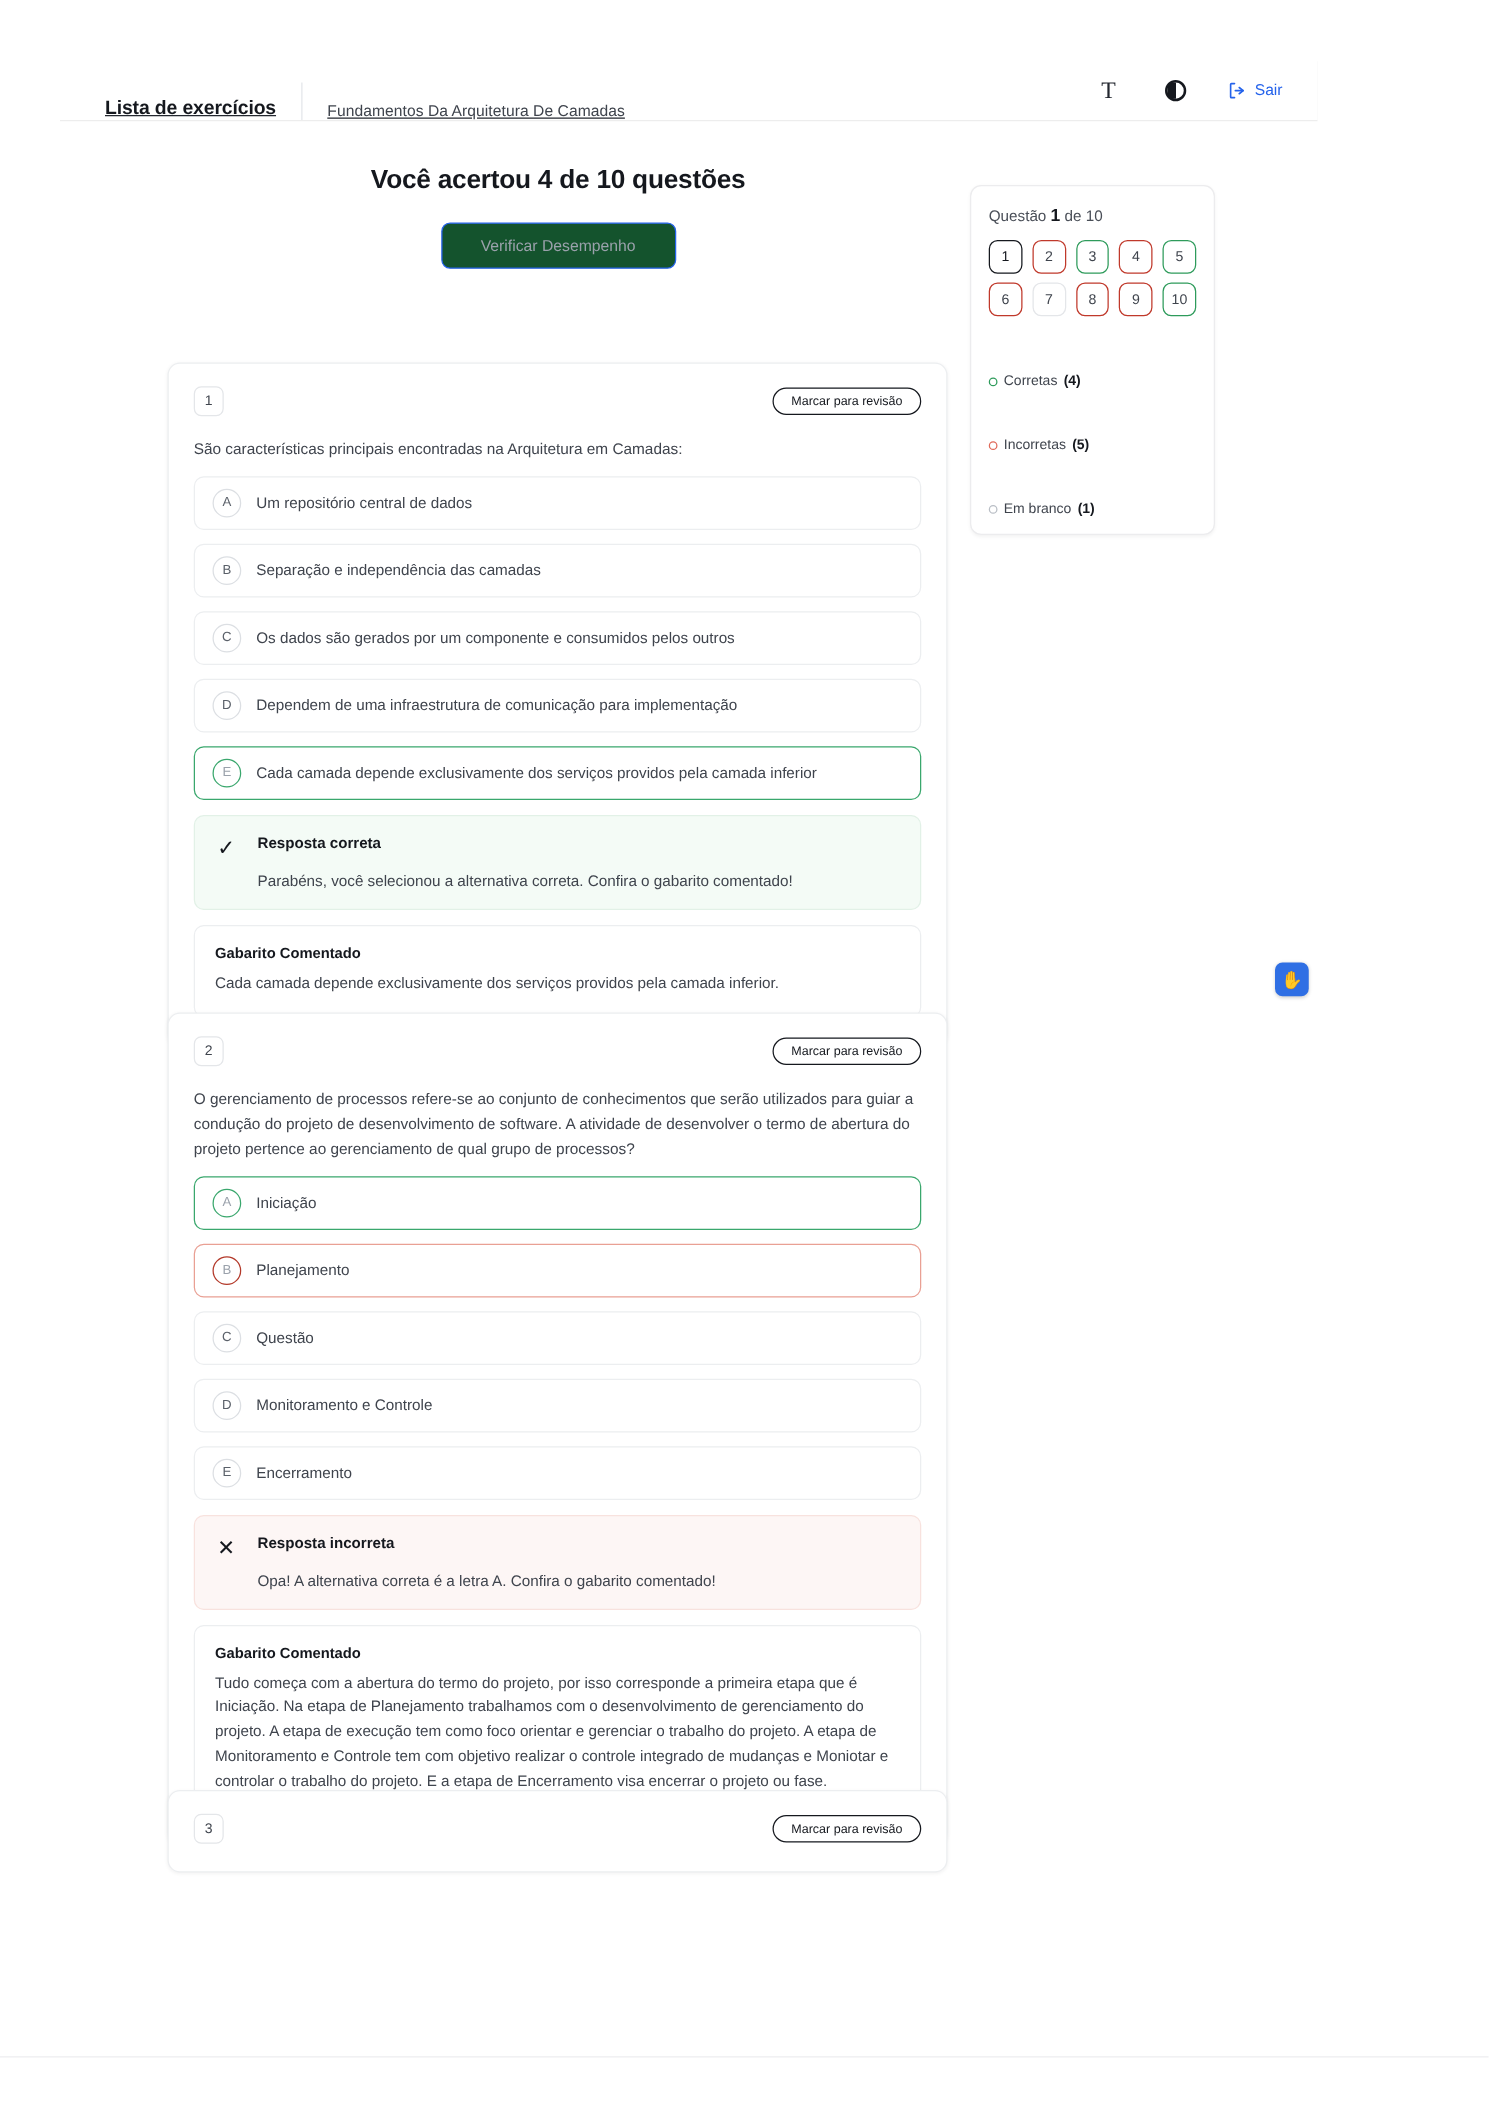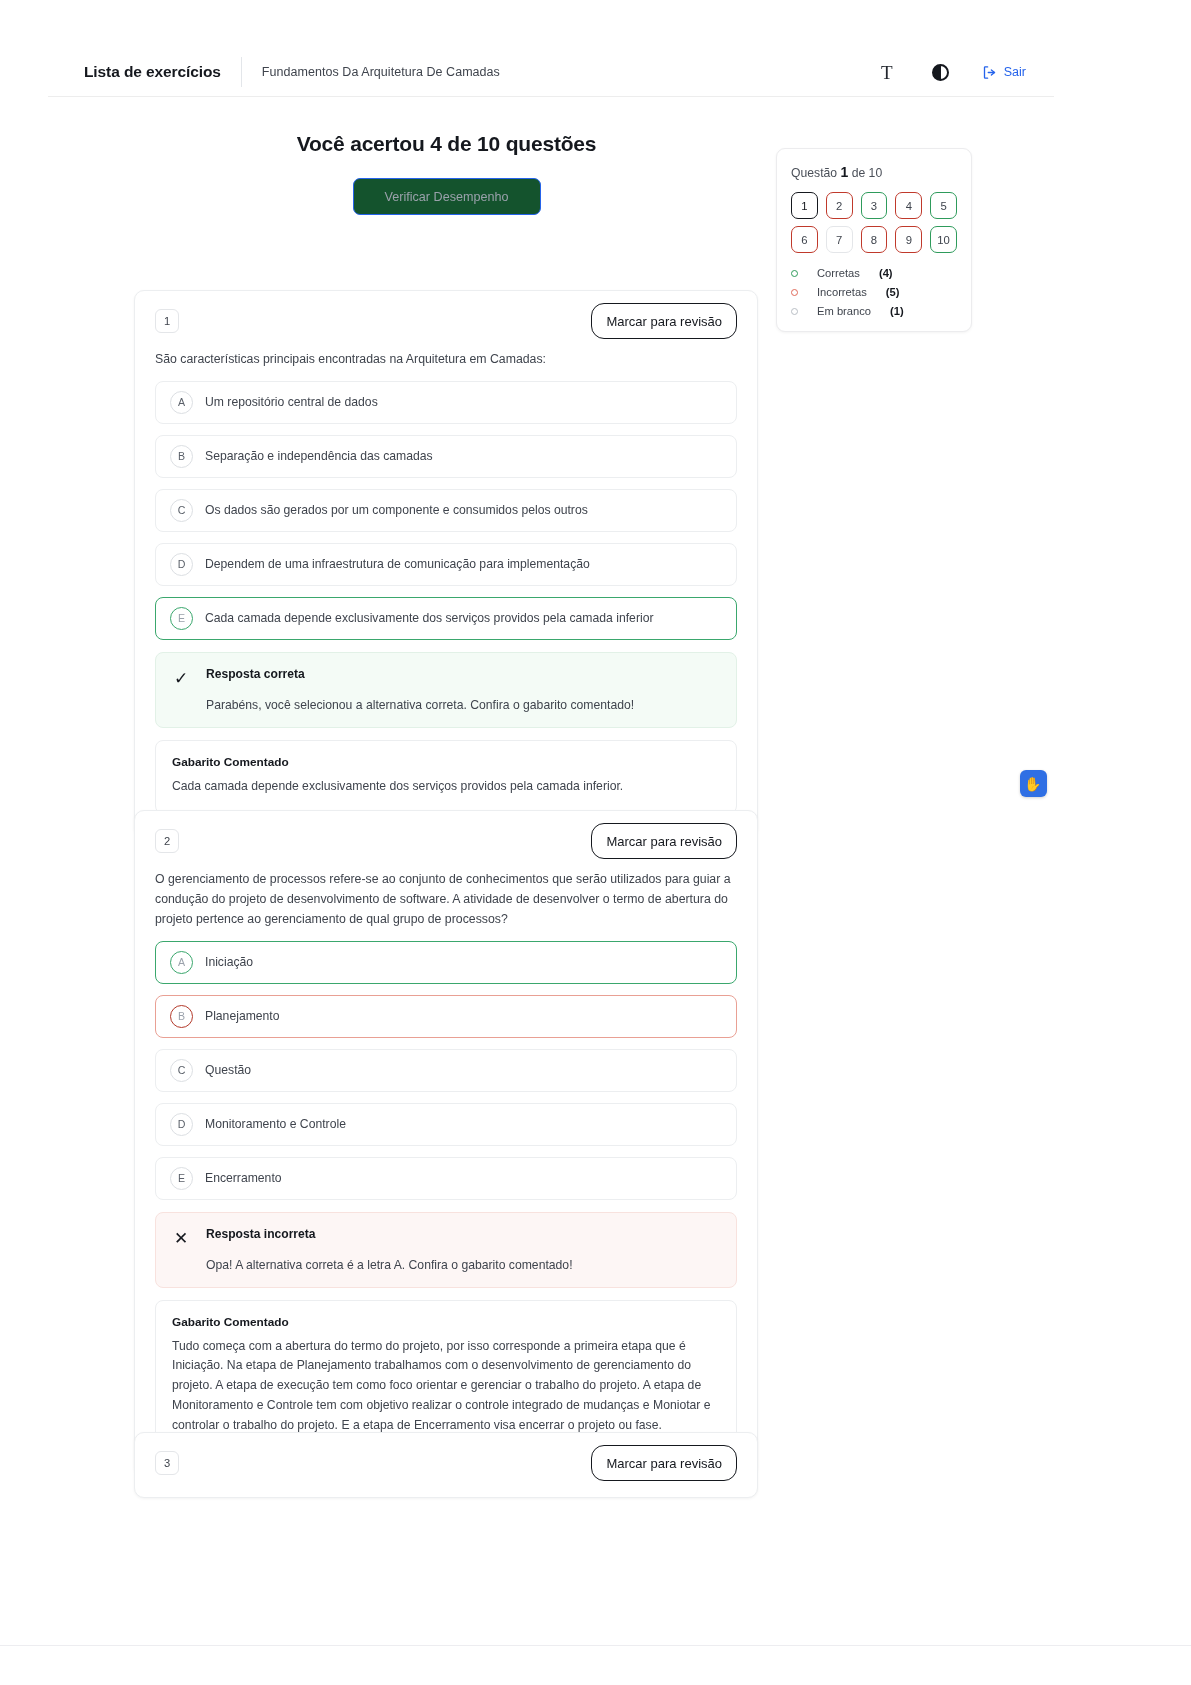--- a/index.html
+++ b/index.html
@@ -12,21 +12,21 @@
   }
   .page { position: relative; width: 1191px; height: 1685px; background:#fff; }
 
   
   .header {
     position: absolute; left: 48px; top: 48px; width: 1006px; height: 48px;
     background:#fff;
     box-shadow: 0 1px 0 rgba(0,0,0,0.07);
     display:flex; align-items:center;
   }
-  .header-left { display:flex; align-items:center; height:100%; padding-left:36px; }
+  .header-left { display:flex; align-items:flex-end; height:100%; padding-left:36px;text-decoration:underline; }
   .brand-title { font-size:15.5px; font-weight:700; letter-spacing:-0.1px; color:#15181e; white-space:nowrap; }
   .header-divider { width:1px; height:30px; background:#e3e6ea; margin:0 20px; }
   .course-name { font-size:12.5px; color:#3f444d; white-space:nowrap; letter-spacing:0.05px; }
   .header-right { margin-left:auto; display:flex; align-items:center; gap:28px; padding-right:28px; }
   .icon-btn { display:flex; align-items:center; justify-content:center; width:26px; height:26px; cursor:pointer; background:none; border:none; }
   .text-size-icon { font-family:"Liberation Serif", serif; font-size:19px; color:#23272f; line-height:1; }
   .contrast-circle { width:17px; height:17px; border-radius:50%; border:2px solid #15181e; background:linear-gradient(90deg,#15181e 0 50%, #ffffff 50% 100%); }
   .logout { display:flex; align-items:center; gap:7px; color:#2563eb; font-size:12.5px; cursor:pointer; }
   .logout svg { display:block; }
 
@@ -53,42 +53,42 @@
   .qbox {
     height:27px; border-radius:7px; border:1.4px solid #d8dbdf; background:#fff;
     display:flex; align-items:center; justify-content:center;
     font-size:11.3px; color:#3f444d; cursor:pointer;
   }
   .qbox.current { border-color:#15181e; border-width:1.8px; color:#15181e; font-weight:500; }
   .qbox.correct { border-color:#2e9b5b; }
   .qbox.incorrect { border-color:#c0392b; }
   .qbox.blank { border-color:#e4e6e9; }
   .legend { margin-top:14px; display:flex; flex-direction:column; gap:7px; }
-  .legend-row { display:flex; align-items:center; gap:19px; font-size:11.2px; color:#3f444d; }
+  .legend-row { display:flex; align-items:center; gap:5px; font-size:11.2px; color:#3f444d;margin-top:32px; }
   .legend-row b { font-weight:700; color:#15181e; }
   .dot { width:7px; height:7px; border-radius:50%; border:1.3px solid #888; background:#fff; flex:0 0 auto; }
   .dot.g { border-color:#2e9b5b; }
   .dot.r { border-color:#e06a5a; }
   .dot.n { border-color:#b9bec5; }
 
   
   .qcard {
     position:absolute; left:134px; width:624px;
     background:#fff; border:1px solid #eceef0; border-radius:10px;
     box-shadow:0 1px 3px rgba(20,22,28,0.05);
     padding:18px 20px 22px 20px;
   }
   .qcard-head { display:flex; align-items:center; justify-content:space-between; height:24px; }
   .qnum {
     width:24px; height:24px; border:1px solid #e4e6e9; border-radius:6px;
     display:flex; align-items:center; justify-content:center; font-size:11.2px; color:#3f444d;
   }
   .review-btn {
-    height:36px; padding:0 14px; border:1.4px solid #15181e; border-radius:13px;
-    background:#fff; font-size:13px; color:#15181e; cursor:pointer;
+    height:22px; padding:0 14px; border:1.4px solid #15181e; border-radius:13px;
+    background:#fff; font-size:10px; color:#15181e; cursor:pointer;
     display:flex; align-items:center;
   }
   .qtext { margin-top:17px; font-size:12.3px; line-height:1.62; color:#3f444d; }
   .opt {
     margin-top:11px; min-height:38px; border:1px solid #eceef0; border-radius:8px;
     display:flex; align-items:center; gap:12px; padding:9px 14px; cursor:pointer; background:#fff;
   }
   .opt:first-of-type { margin-top:16px; }
   .opt-letter {
     width:23px; height:23px; border-radius:50%; border:1px solid #dcdfe3;

